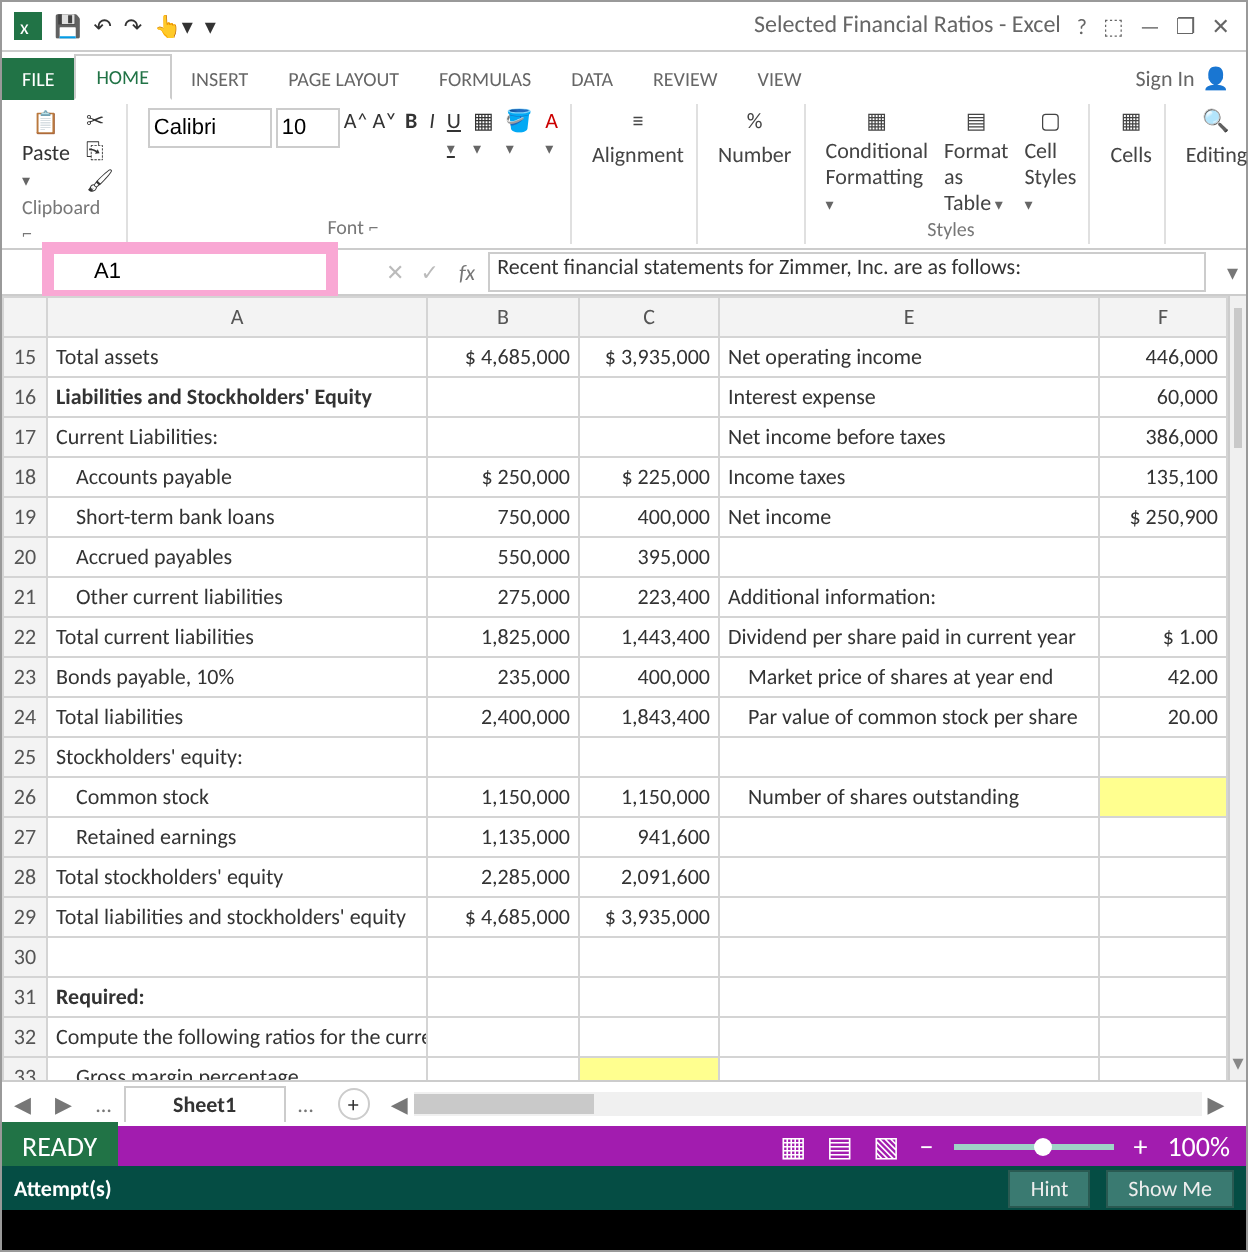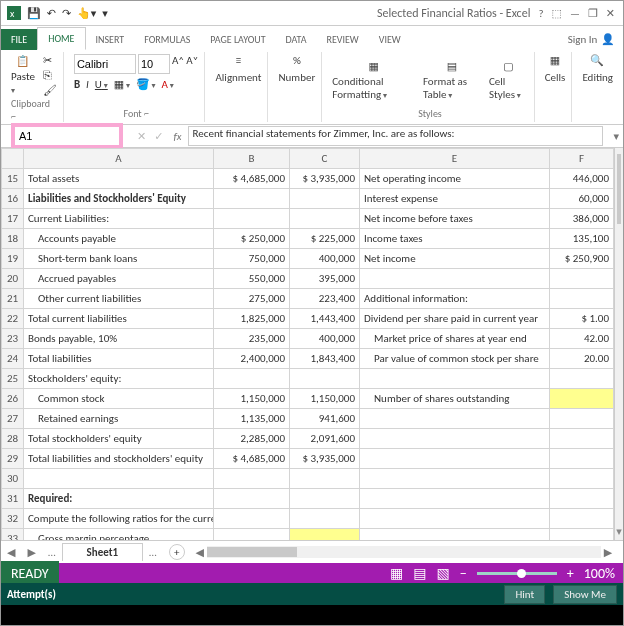--- a/index.html
+++ b/index.html
@@ -23,21 +23,21 @@
 .small-btns{display:flex;flex-direction:column;gap:2px;margin-left:4px}
 .fbox{border:1px solid #ccc;height:18px;font-size:11px;padding:0 2px}
 .fbox.wide{width:56px}
 .fbox.narrow{width:26px}
 .bi{font-weight:bold}
 .it{font-style:italic}
 .ul{text-decoration:underline}
 .dd::after{content:" ▾";font-size:8px;color:#666}
 .big-icon{display:flex;flex-direction:column;align-items:center;gap:2px;font-size:11px;color:#444}
 .formula-row{height:22px;display:flex;align-items:center;border-bottom:1px solid #ccc}
-.namebox{width:96px;border:4px solid #f9a8d4;height:18px;margin:0 10px;padding:0 4px;font-size:11px}
+.namebox{width:96px;border:6px solid #f9a8d4;height:18px;margin:0 20px;padding:0 20px;font-size:11px}
 .fx{padding:0 6px;color:#777;font-style:italic}
 .fxbar{flex:1;border:1px solid #ccc;height:18px;margin-right:6px;padding:0 4px;font-size:11px;white-space:nowrap;overflow:hidden}
 .grid-wrap{flex:1;display:flex;overflow:hidden;position:relative}
 .grid{border-collapse:collapse;table-layout:fixed;width:100%;font-family:Calibri,Arial,sans-serif}
 .grid th,.grid td{border:1px solid #d4d4d4;padding:1px 4px;height:17px;font-size:11px;white-space:nowrap;overflow:hidden;text-overflow:clip}
 .grid th{background:#f3f3f3;color:#555;font-weight:normal;text-align:center}
 .grid .rowhdr{background:#f3f3f3;color:#555;text-align:center;width:22px}
 .grid .colA{width:190px}
 .grid .colB{width:76px;text-align:right}
 .grid .colC{width:70px;text-align:right}
@@ -93,22 +93,22 @@
     <span>—</span>
     <span>❐</span>
     <span>✕</span>
   </div>
 </div>
 
 <div class="tabs">
   <div class="tab file">FILE</div>
   <div class="tab active">HOME</div>
   <div class="tab">INSERT</div>
+  <div class="tab">PAGE LAYOUT</div>
   <div class="tab">FORMULAS</div>
-  <div class="tab">PAGE LAYOUT</div>
   <div class="tab">DATA</div>
   <div class="tab">REVIEW</div>
   <div class="tab">VIEW</div>
   <div class="signin">
         <span>Sign In</span>
         <span>👤</span>
       </div>
 </div>
 
 <div class="ribbon">
@@ -120,21 +120,21 @@
       </div>
       <div class="small-btns">
         <span>✂</span>
         <span>⎘</span>
         <span>🖌</span>
       </div>
     </div>
     <div class="label">Clipboard ⌐</div>
   </div>
   <div class="group">
-    <div class="body" style="flex-direction:column;align-items:flex-start;gap:4px">
+    <div class="body" style="flex-direction:row;align-items:flex-start;gap:4px">
       <div style="display:flex;gap:2px">
         <input class="fbox wide" value="Calibri" style="">
         <input class="fbox narrow" value="10" style="">
         <span>A˄</span>
         <span>A˅</span>
       </div>
       <div style="display:flex;gap:6px">
         <span class="bi">B</span>
         <span class="it">I</span>
         <span class="ul dd">U</span>

